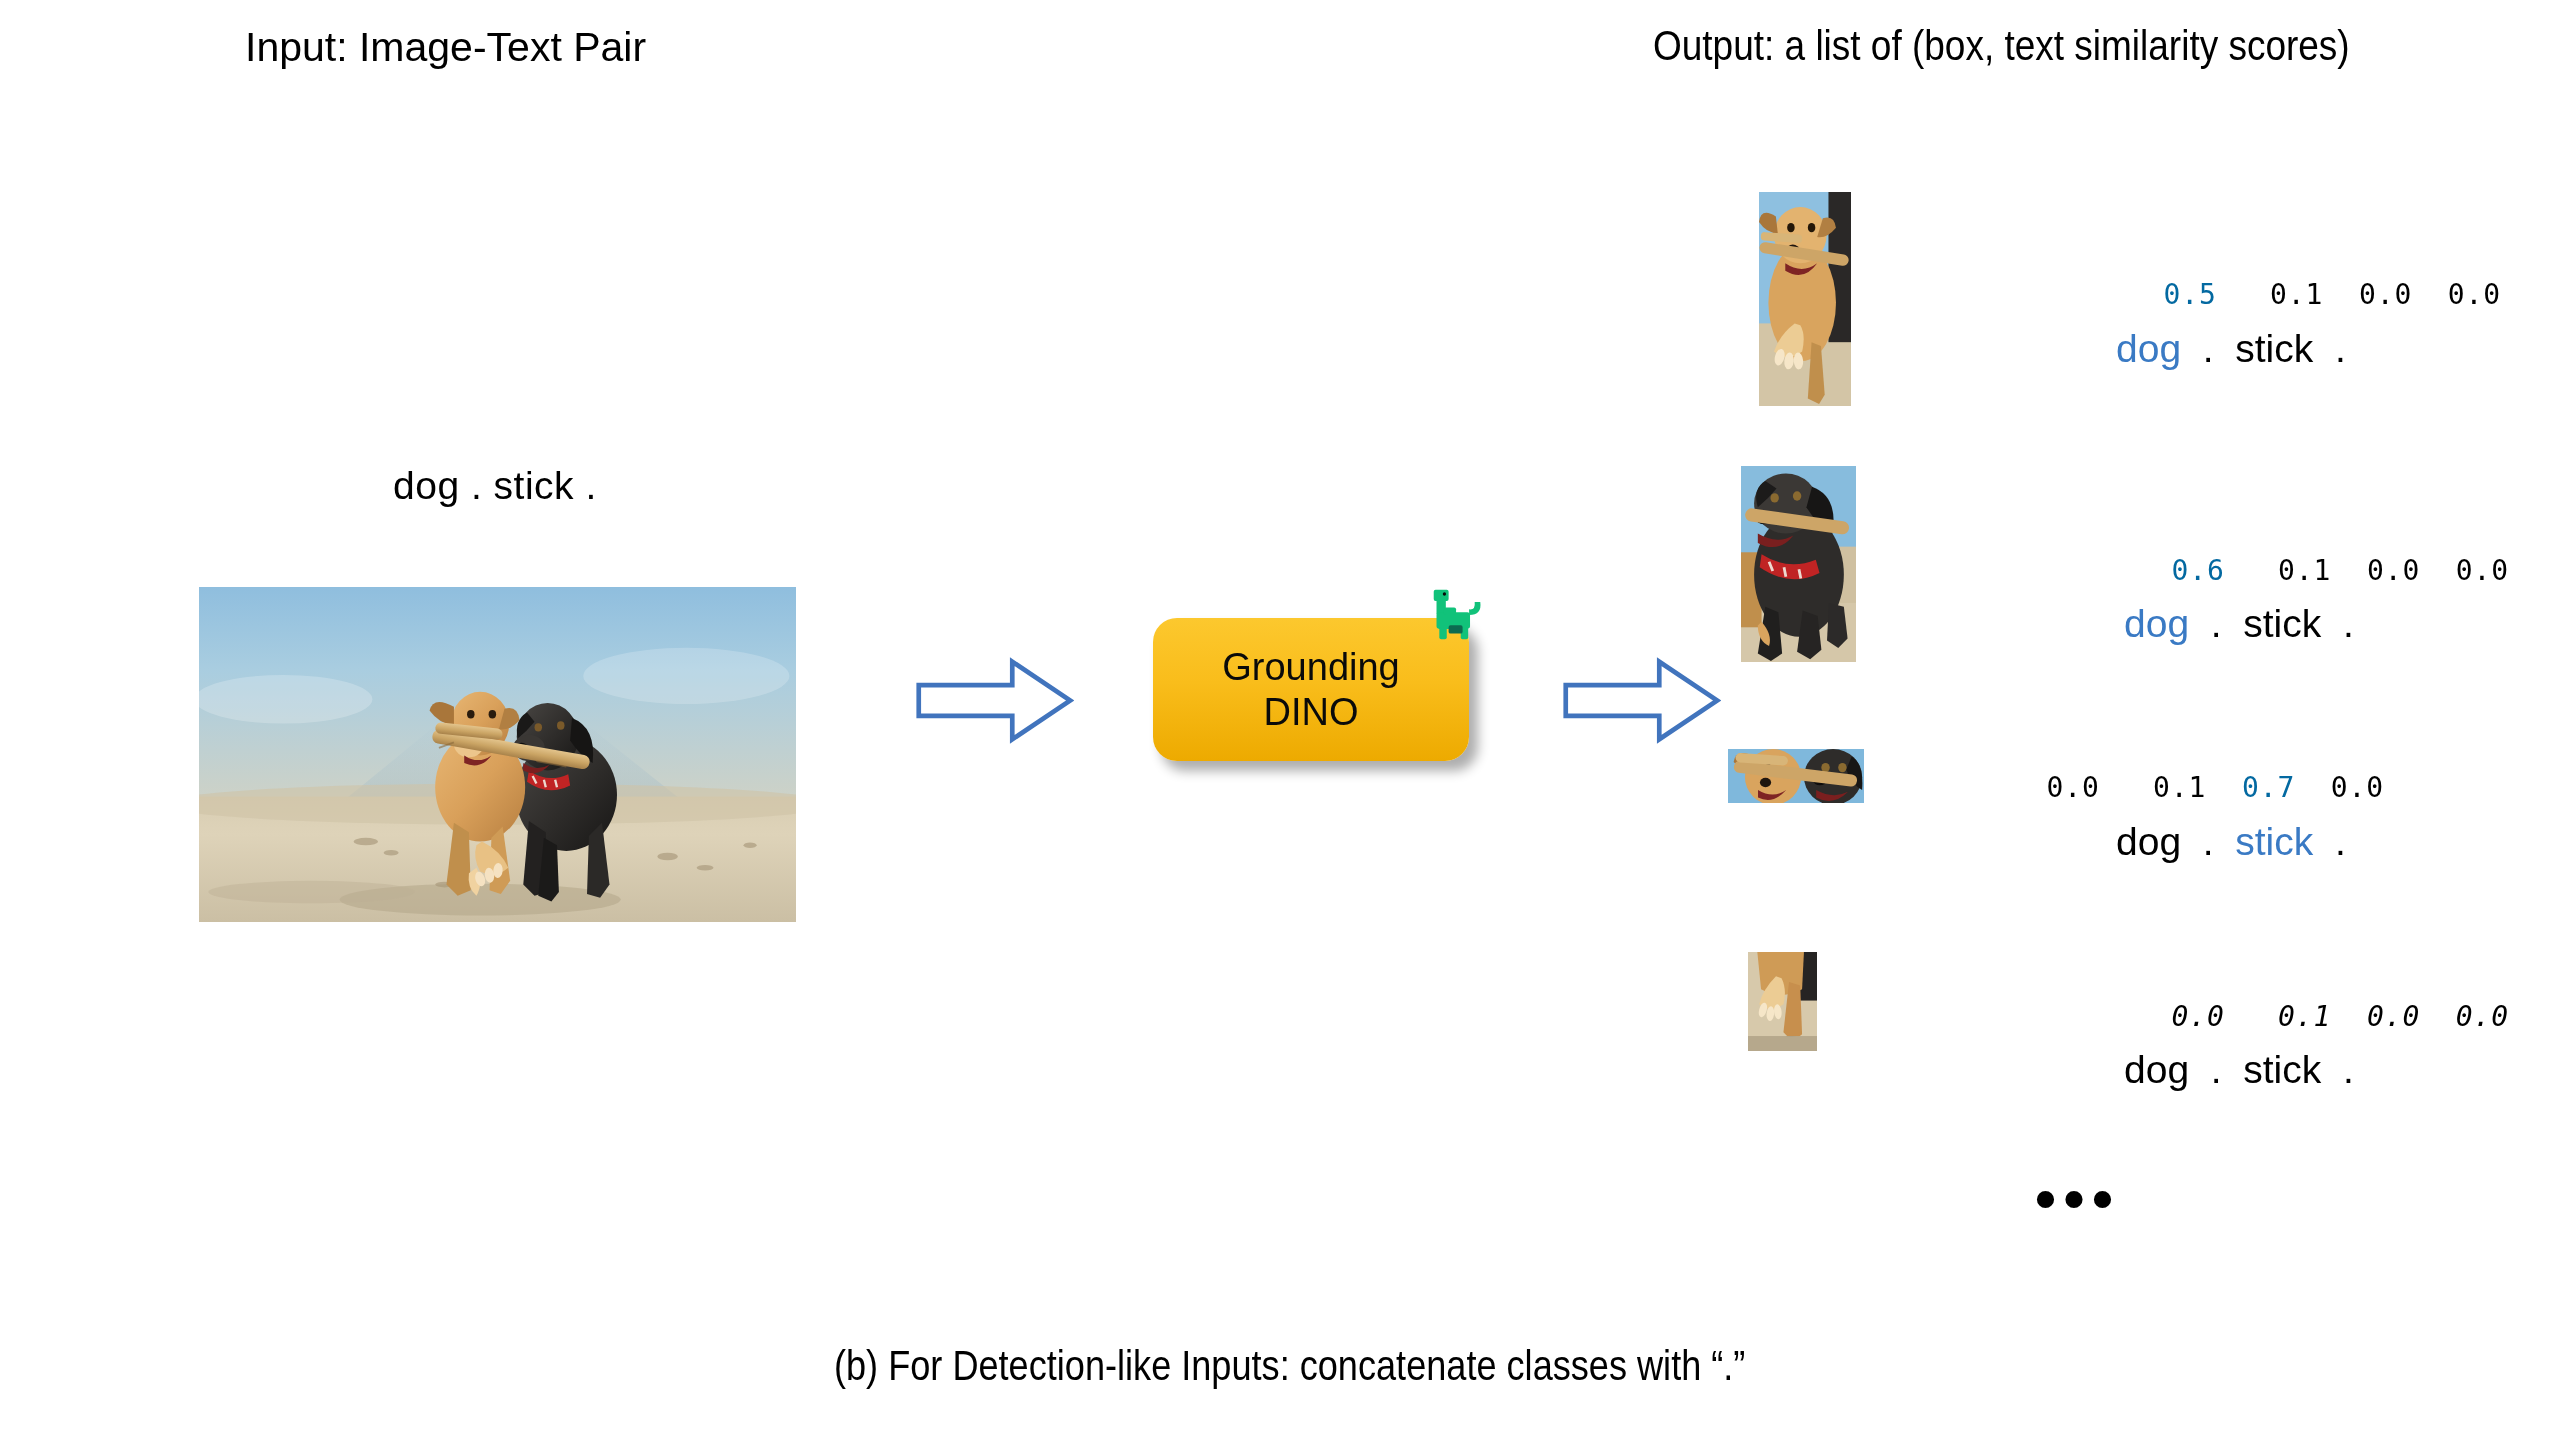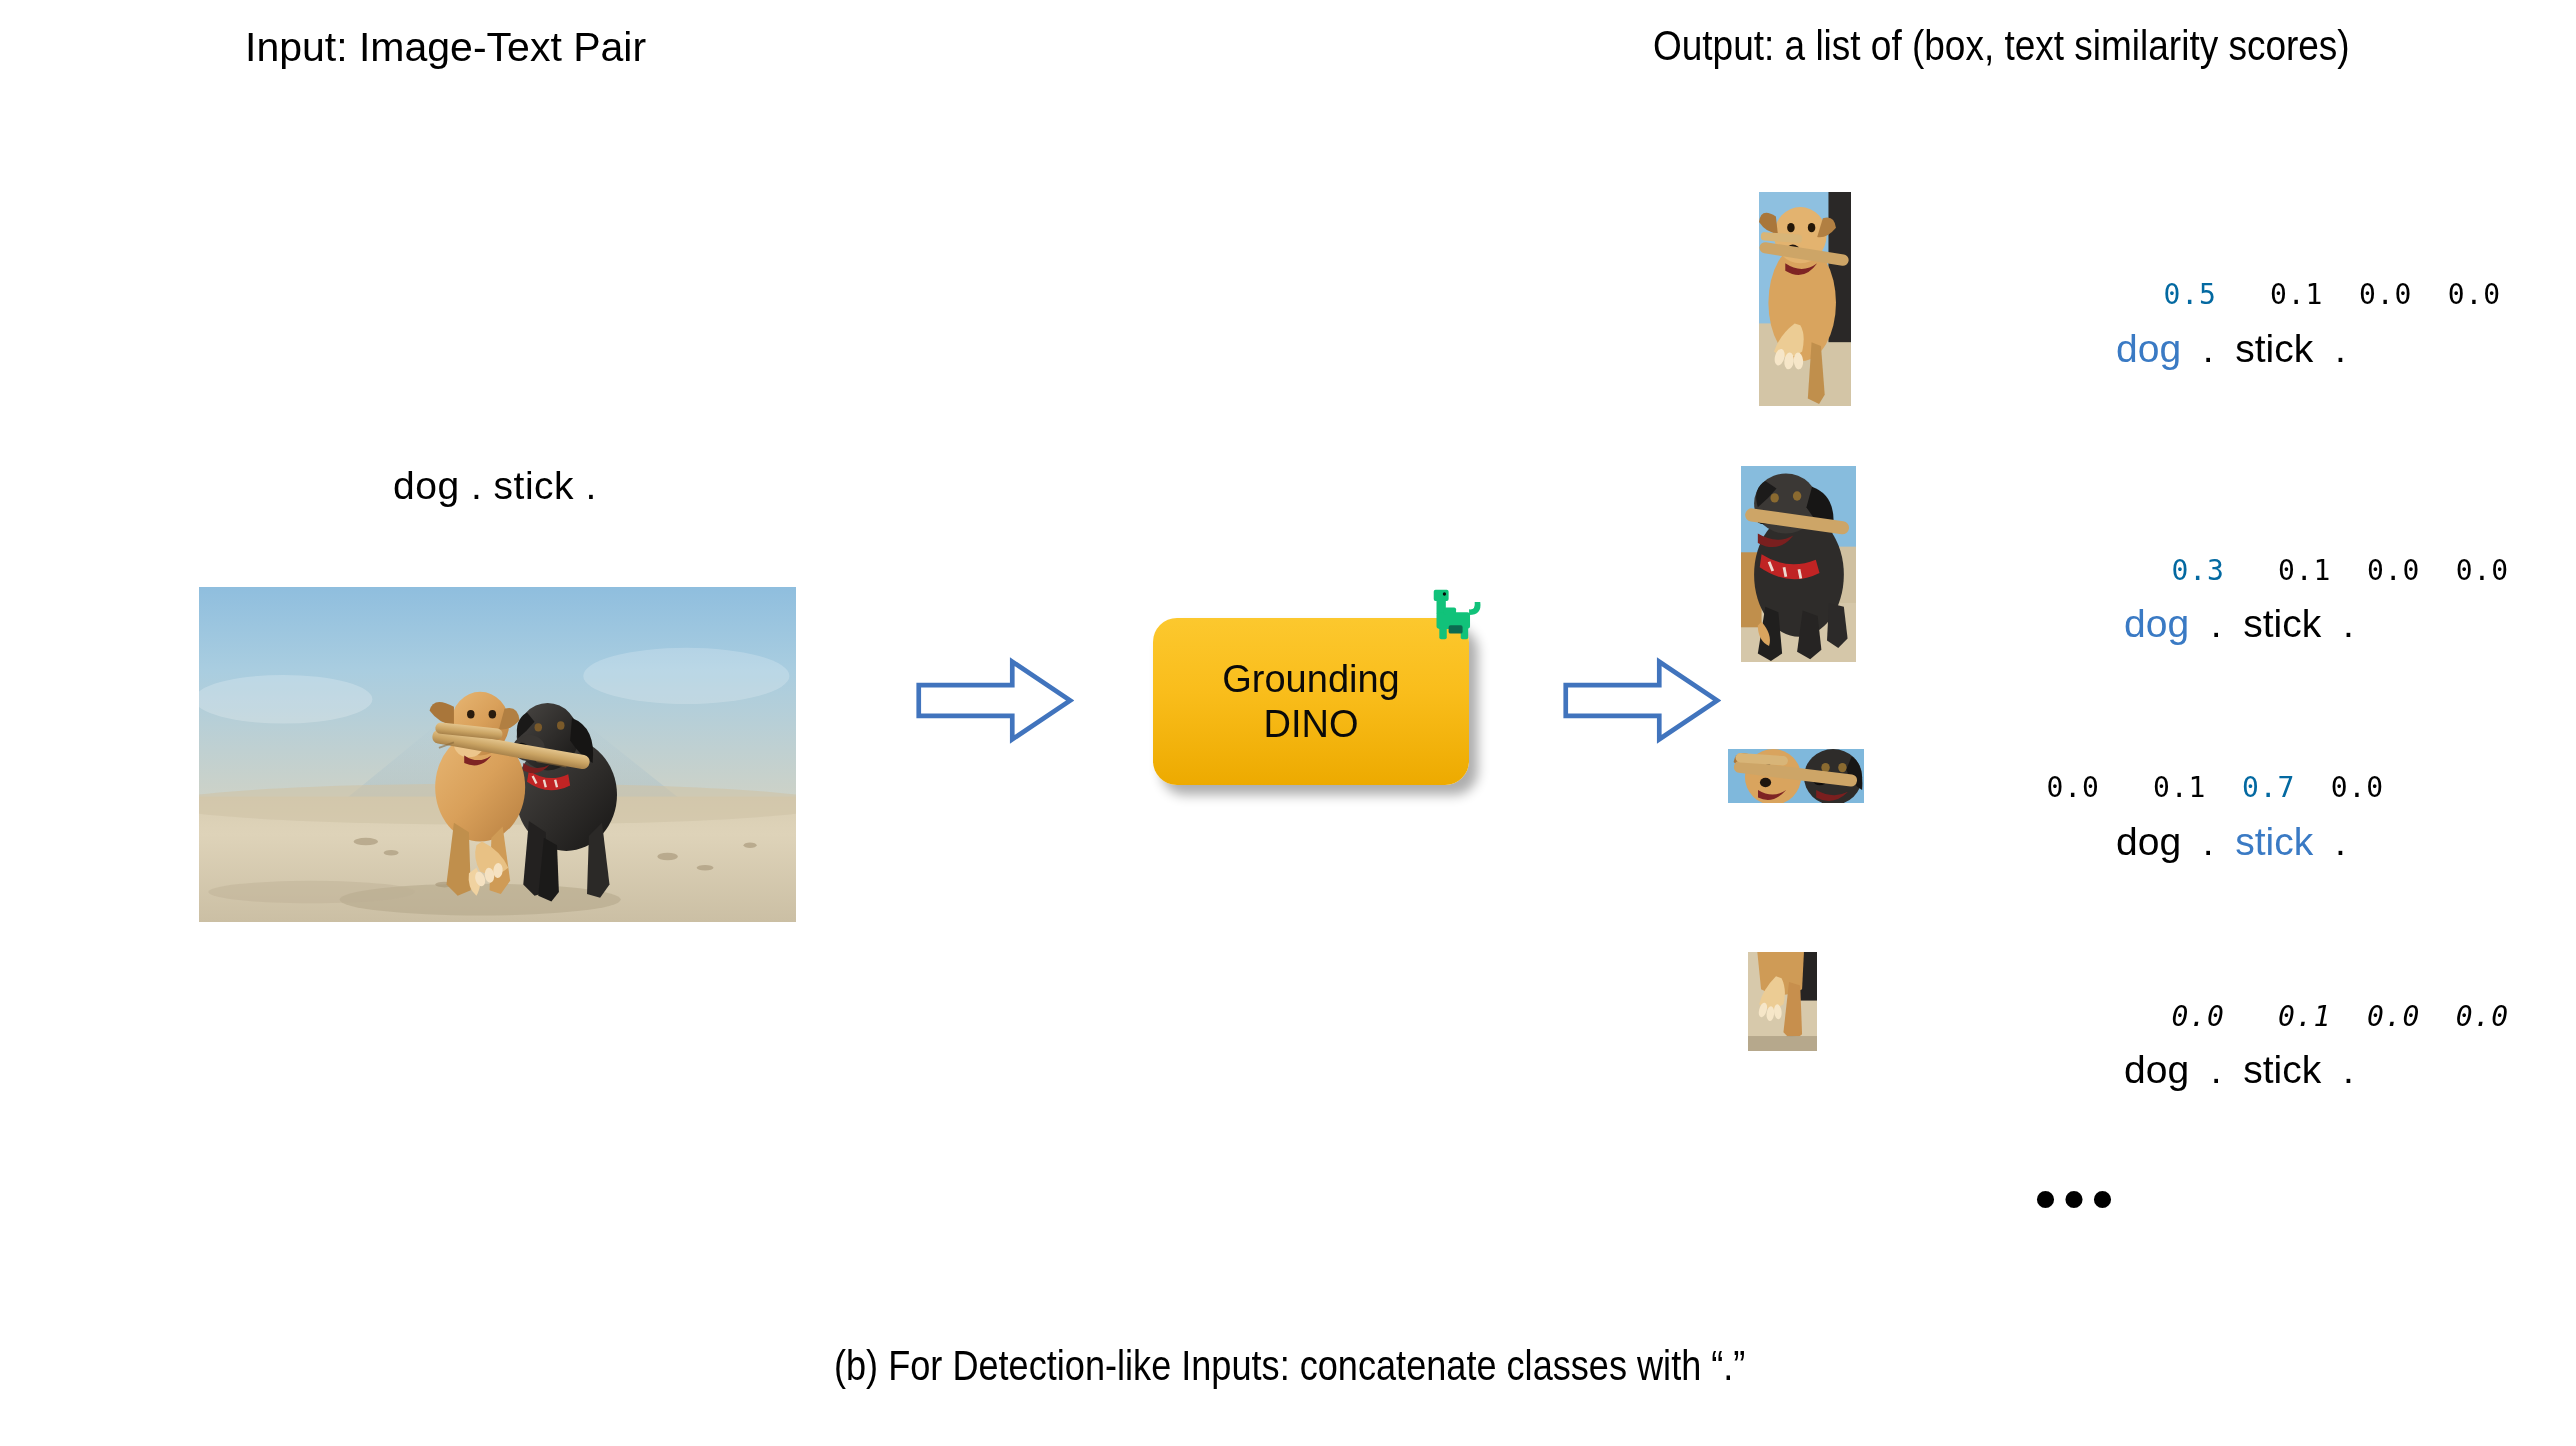--- a/index.html
+++ b/index.html
@@ -52,21 +52,21 @@
 
   
   .arrow-wrap { position: absolute; }
   #arrow-1 { left: 915px; top: 656px; width: 159px; height: 89px; }
   #arrow-2 { left: 1562px; top: 656px; width: 159px; height: 89px; }
 
   
   #model-box {
     position: absolute;
     left: 1153px; top: 618px;
-    width: 316px; height: 167px;
+    width: 316px; height: 143px;
     border-radius: 24px;
     background: linear-gradient(180deg, #fcc82e 0%, #f9bd1b 45%, #edaa00 100%);
     box-shadow: 8.4px 9.4px 12px rgba(0,0,0,0.32);
     display: flex;
     flex-direction: column;
     align-items: center;
     justify-content: center;
     line-height: 1.18;
   }
   #model-box .model-line {
@@ -368,21 +368,21 @@
         <path d="M22 94 Q50 112 80 100 L84 114 Q52 130 20 108 Z" fill="#c02424"></path>
         <path d="M30 102 L34 112 M46 108 L48 118 M62 110 L64 120" stroke="#eddad0" stroke-width="3"></path>
 
         <path d="M26 150 L18 200 L32 208 L44 200 L40 156 Z" fill="#201f1e"></path>
         <path d="M66 154 L60 198 L74 206 L86 196 L82 160 Z" fill="#262423"></path>
         <path d="M94 146 L92 186 L104 194 L114 184 L110 150 Z" fill="#2c2a29"></path>
         <path d="M22 166 Q34 180 30 192 Q18 186 18 170 Z" fill="#d9a45e"></path>
       </svg>
     </div>
     <div class="scores">
-      <span class="hi">0.3</span><span>   </span><span>0.1</span><span>  </span><span>0.0</span><span>  </span><span>0.0</span>
+      <span class="hi">0.6</span><span>   </span><span>0.1</span><span>  </span><span>0.0</span><span>  </span><span>0.0</span>
     </div>
     <div class="tokens">
       <span class="hi">dog</span><span>  </span><span>.</span><span>  </span><span>stick</span><span>  </span><span>.</span>
     </div>
   </div>
 
   <div class="out-row" id="row-2">
     <div class="crop">
       <svg viewBox="0 0 145 58" width="136" height="54" preserveAspectRatio="none">
         <rect x="0" y="0" width="145" height="58" fill="#7fb8dc"></rect>

